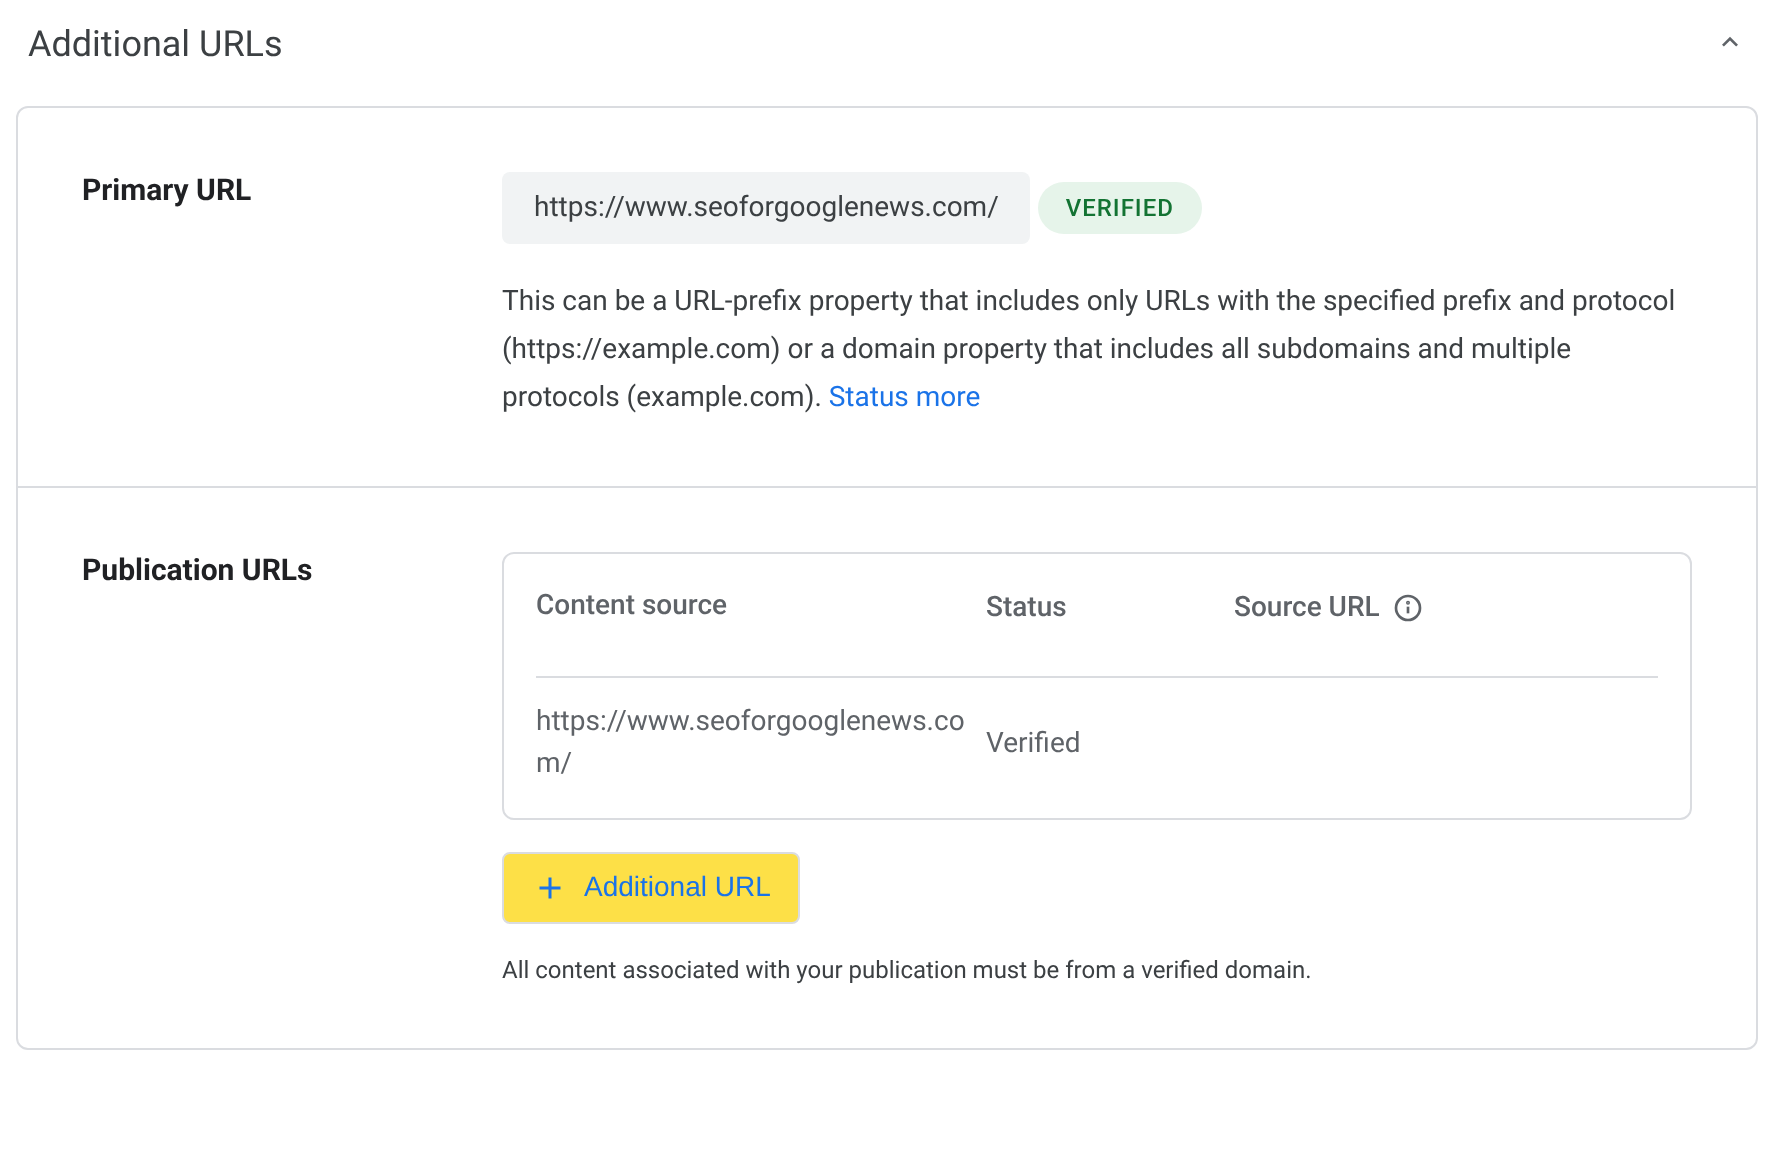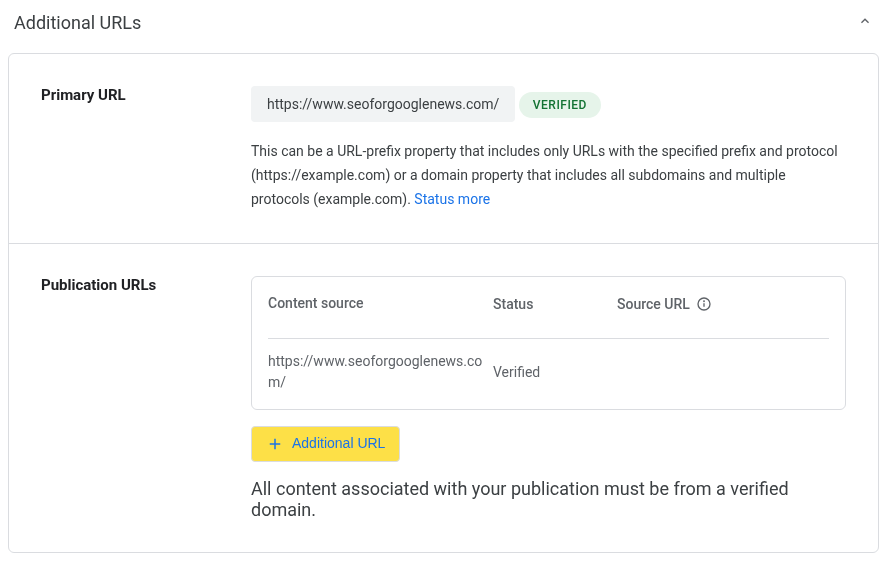--- a/index.html
+++ b/index.html
@@ -146,21 +146,21 @@
       padding: 8px 14px;
       cursor: pointer;
       margin-bottom: 16px;
     }
     .plus-icon {
       width: 18px;
       height: 18px;
     }
     .footer-text {
       color: #3c4043;
-      font-size: 18px;
+      font-size: 12px;
     }
   </style>
 </head>
 <body>
 
 <div class="panel-header">
   <span class="panel-title">Additional URLs</span>
   <span>
     <svg class="chevron-icon" viewBox="0 0 24 24" fill="currentColor">
       <path d="M7.41 15.41L12 10.83l4.59 4.58L18 14l-6-6-6 6z"></path>

